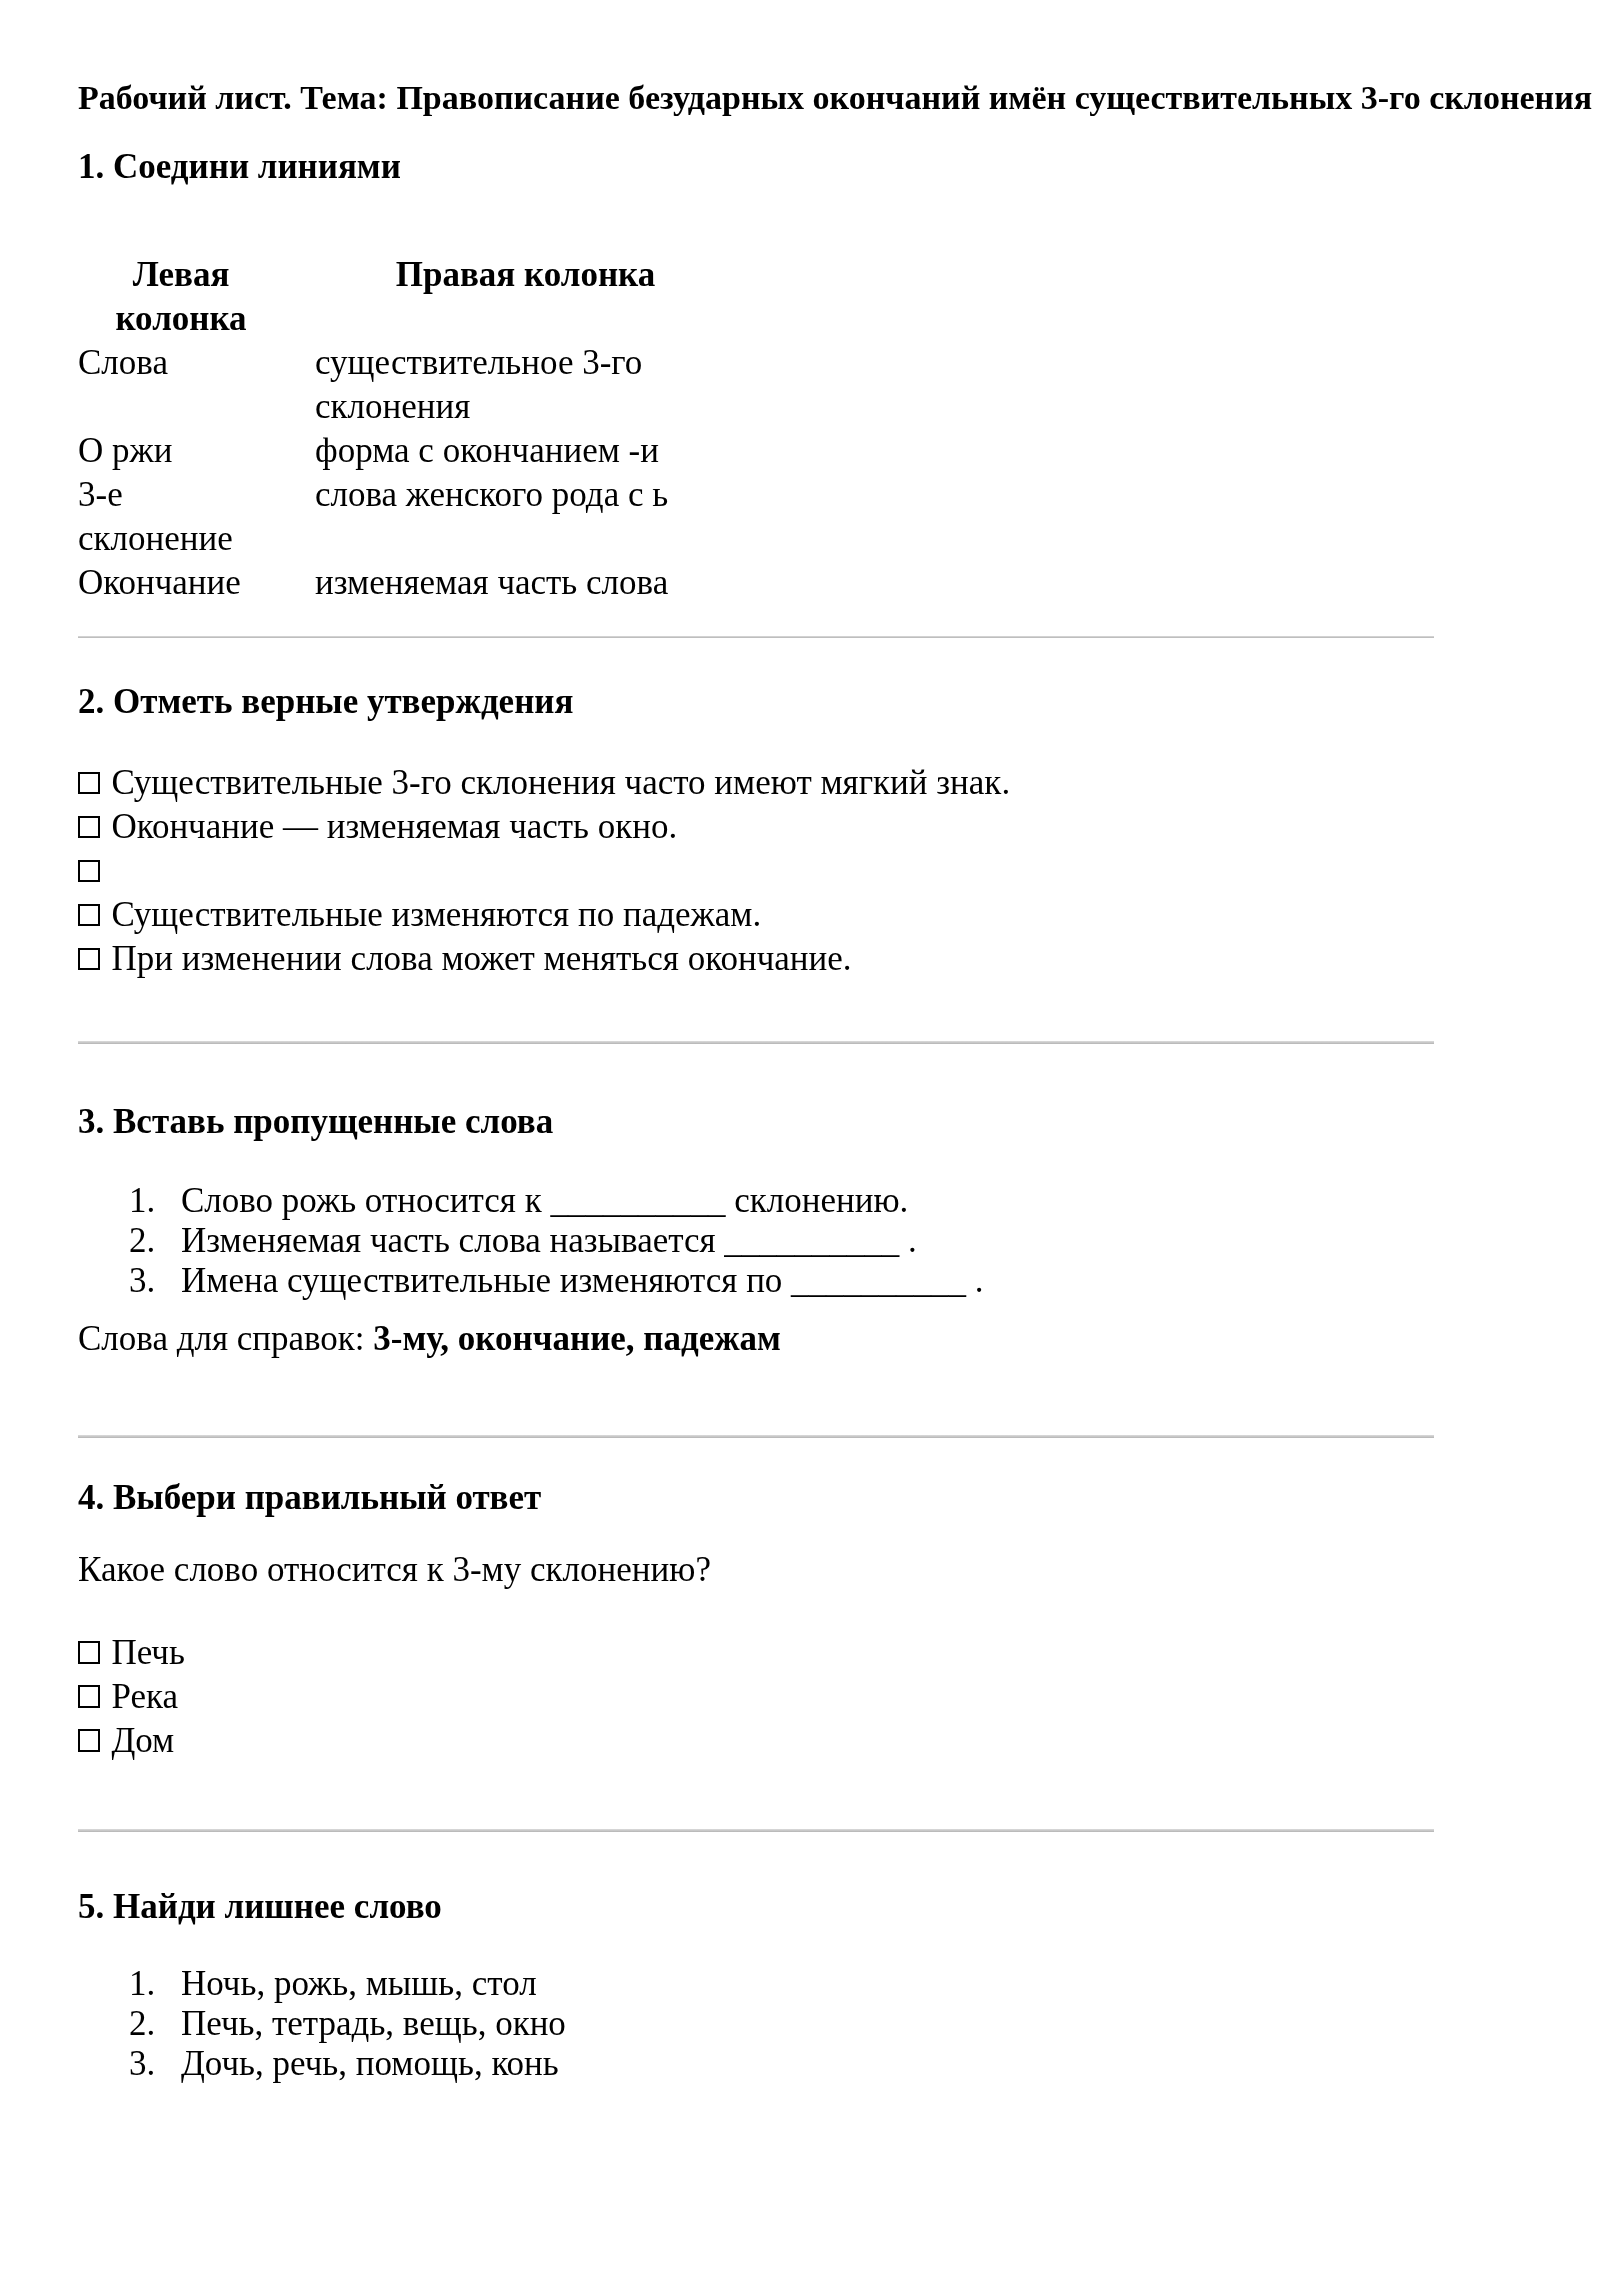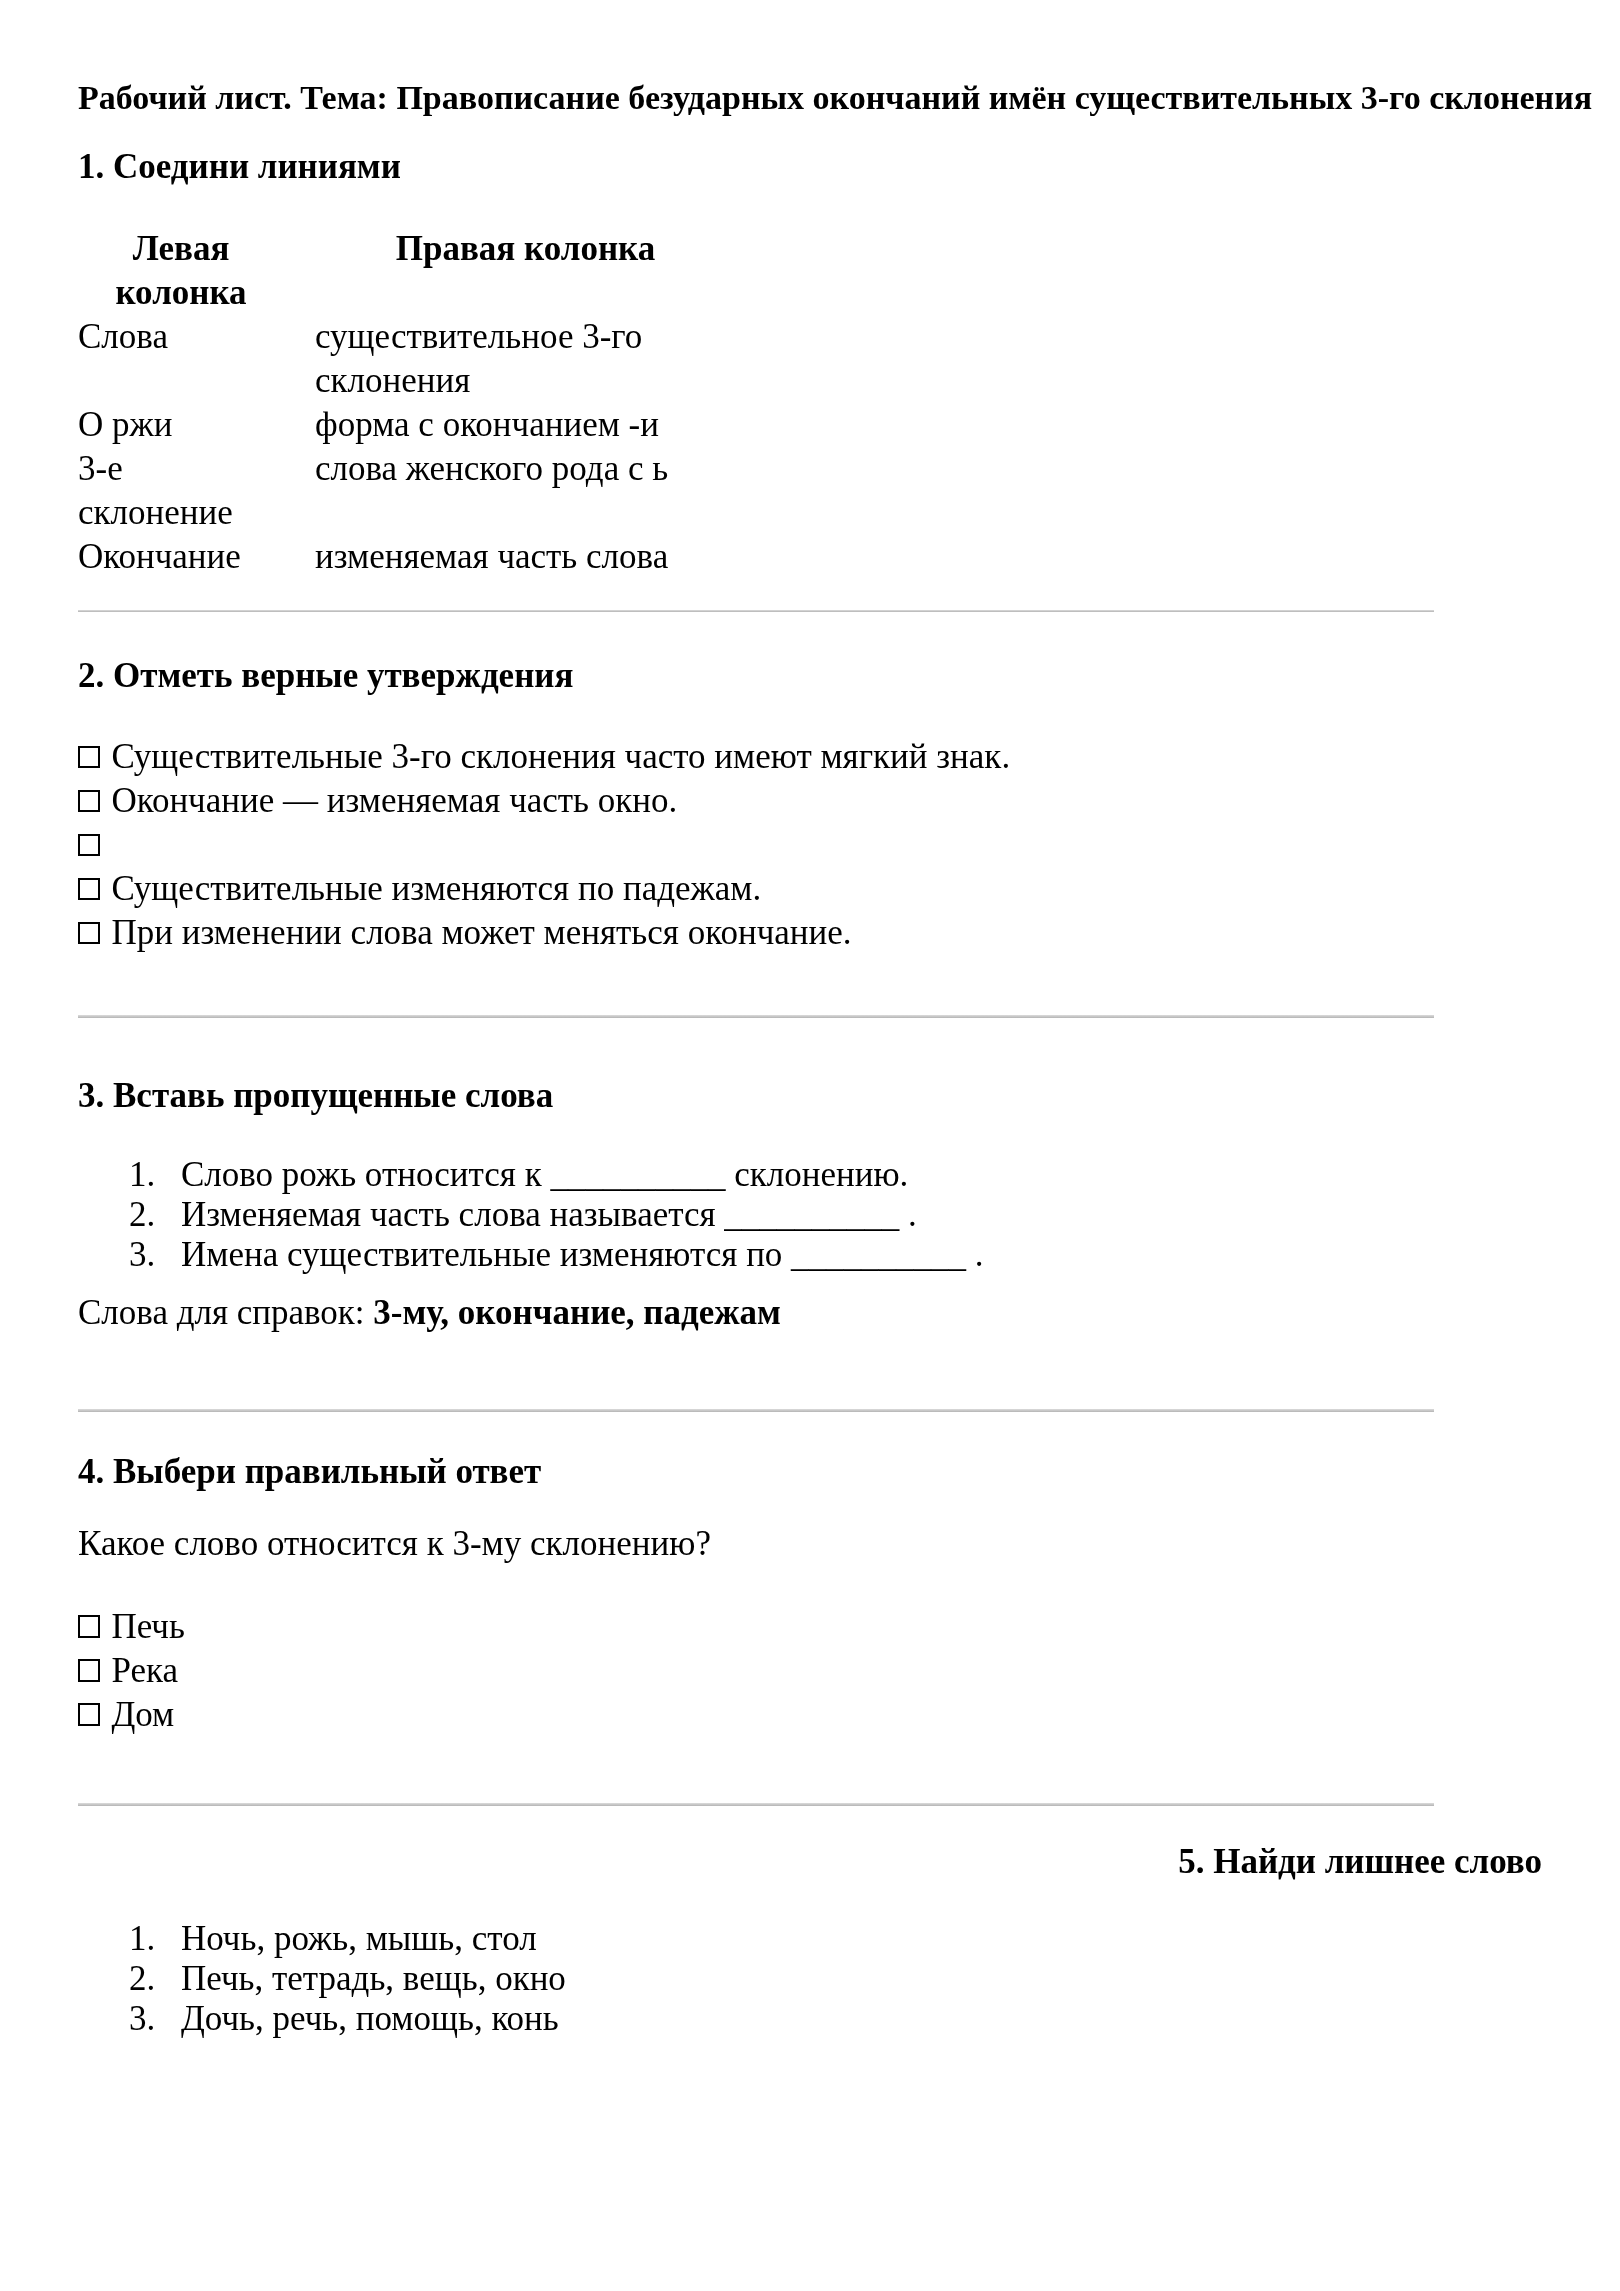--- a/index.html
+++ b/index.html
@@ -29,37 +29,37 @@
   .sec-heading {
     font-size: 35px;
     font-weight: bold;
     line-height: 43px;
     margin: 0;
   }
   .h1 { margin-top: 25.5px; }
   .h2 { margin-top: 42px; }
   .h3 { margin-top: 56px; }
   .h4 { margin-top: 38px; }
-  .h5 { margin-top: 34px; text-align: right; }
+  .h5 { margin-top: 53px; }
 
   .divider {
     width: 1356px;
     height: 2.9px;
     border: none;
     margin: 0;
     background: linear-gradient(#dcdcdc, #b4b4b4);
   }
   .hr1 { margin-top: 31px; }
   .hr2 { margin-top: 60px; }
   .hr3 { margin-top: 74px; }
   .hr4 { margin-top: 66px; }
 
   
   .match-table {
-    margin-top: 39px;
+    margin-top: 65px;
     border-collapse: collapse;
   }
   .match-table td, .match-table th {
     padding: 0;
     line-height: 44px;
     font-weight: normal;
     text-align: left;
     vertical-align: top;
   }
   .match-table th { font-weight: bold; text-align: center; }

